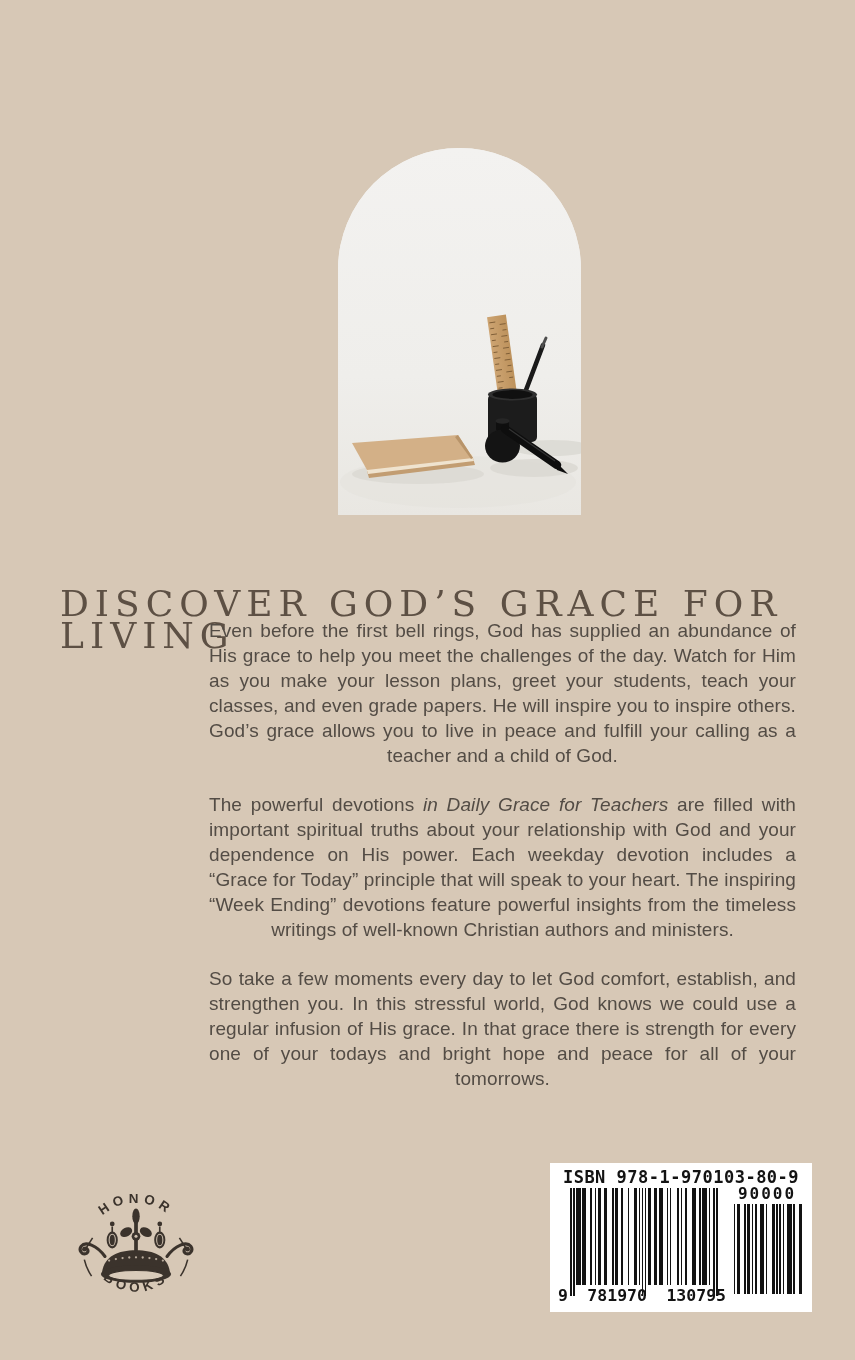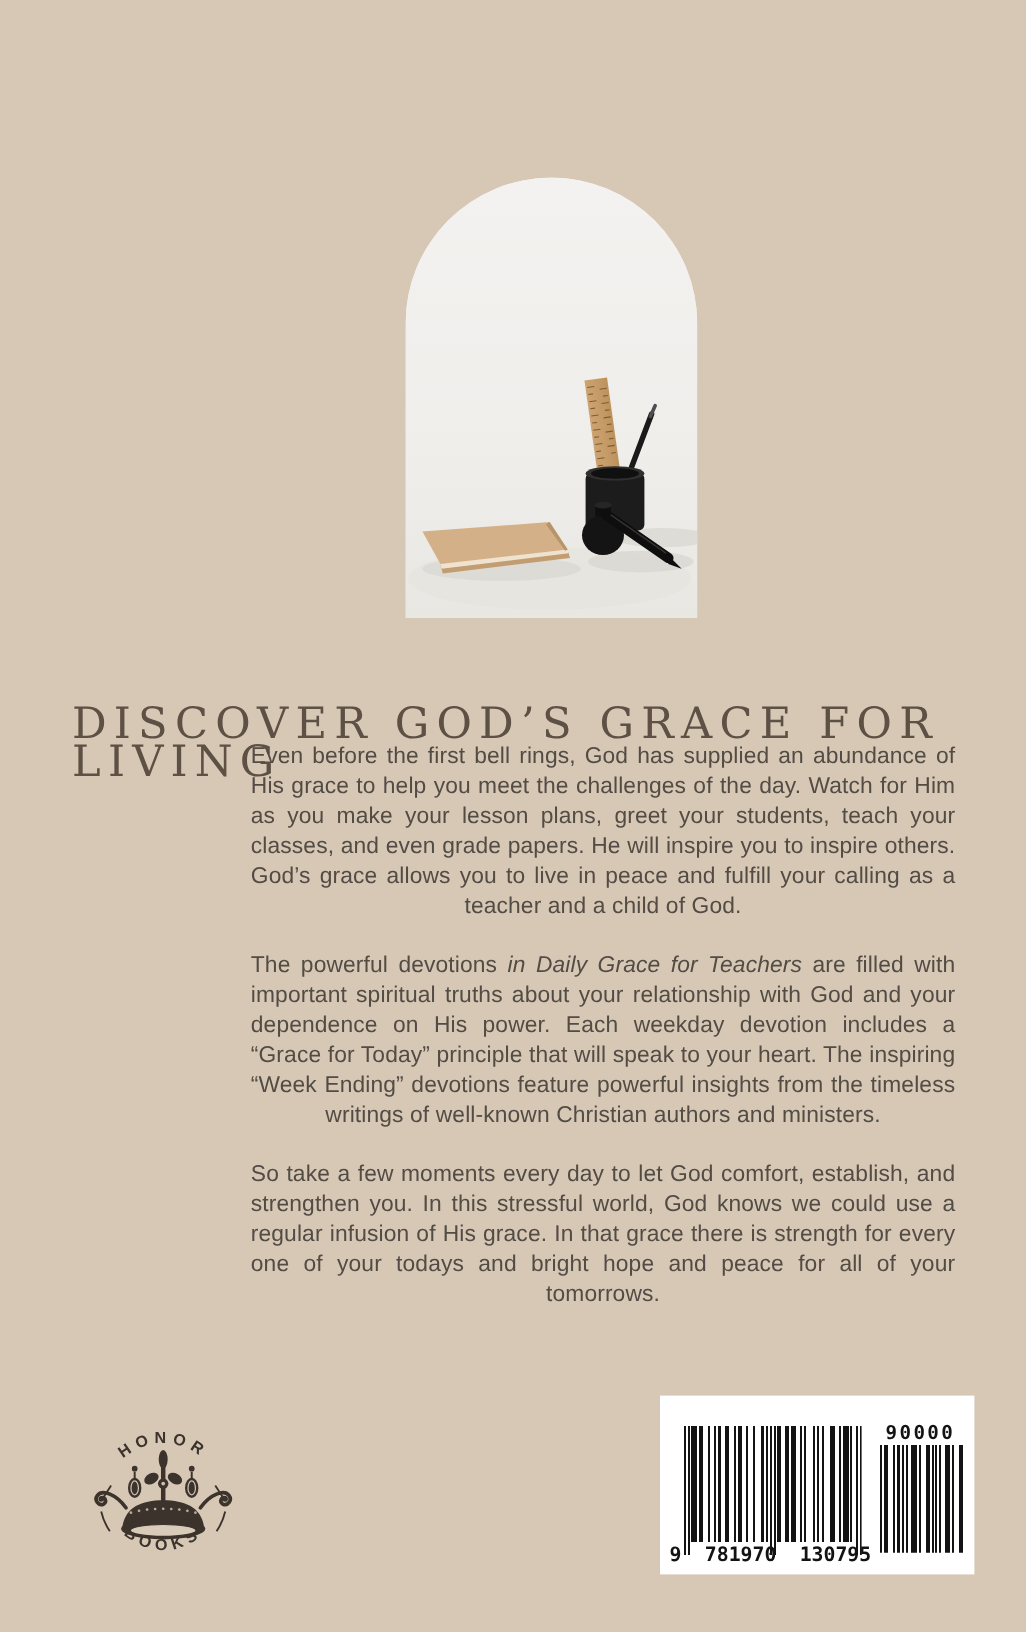--- a/index.html
+++ b/index.html
@@ -207,20 +207,21 @@
           <circle cx="86" cy="74" r="1.1"></circle>
       </g>
       <ellipse cx="60" cy="87" rx="34" ry="8.5"></ellipse>
       <ellipse cx="60" cy="88.3" rx="26.5" ry="4.8" fill="#d9cbba"></ellipse>
       <ellipse cx="60" cy="88.3" rx="26.5" ry="4.8" fill="none" stroke="#3b332c" stroke-width="1"></ellipse>
     </g>
   </svg>
 </div>
 
 <div class="barcode">
+  <div class="isbn">ISBN 978-1-970103-80-9</div>
   <svg class="main-bars" id="ean13-bars" viewBox="0 0 95 108" preserveAspectRatio="none" shape-rendering="crispEdges">
       <rect x="0" y="0" width="1" height="108" fill="#131313"></rect>
       <rect x="2" y="0" width="1" height="108" fill="#131313"></rect>
       <rect x="4" y="0" width="1" height="97" fill="#131313"></rect>
       <rect x="5" y="0" width="1" height="97" fill="#131313"></rect>
       <rect x="6" y="0" width="1" height="97" fill="#131313"></rect>
       <rect x="8" y="0" width="1" height="97" fill="#131313"></rect>
       <rect x="9" y="0" width="1" height="97" fill="#131313"></rect>
       <rect x="13" y="0" width="1" height="97" fill="#131313"></rect>
       <rect x="16" y="0" width="1" height="97" fill="#131313"></rect>

